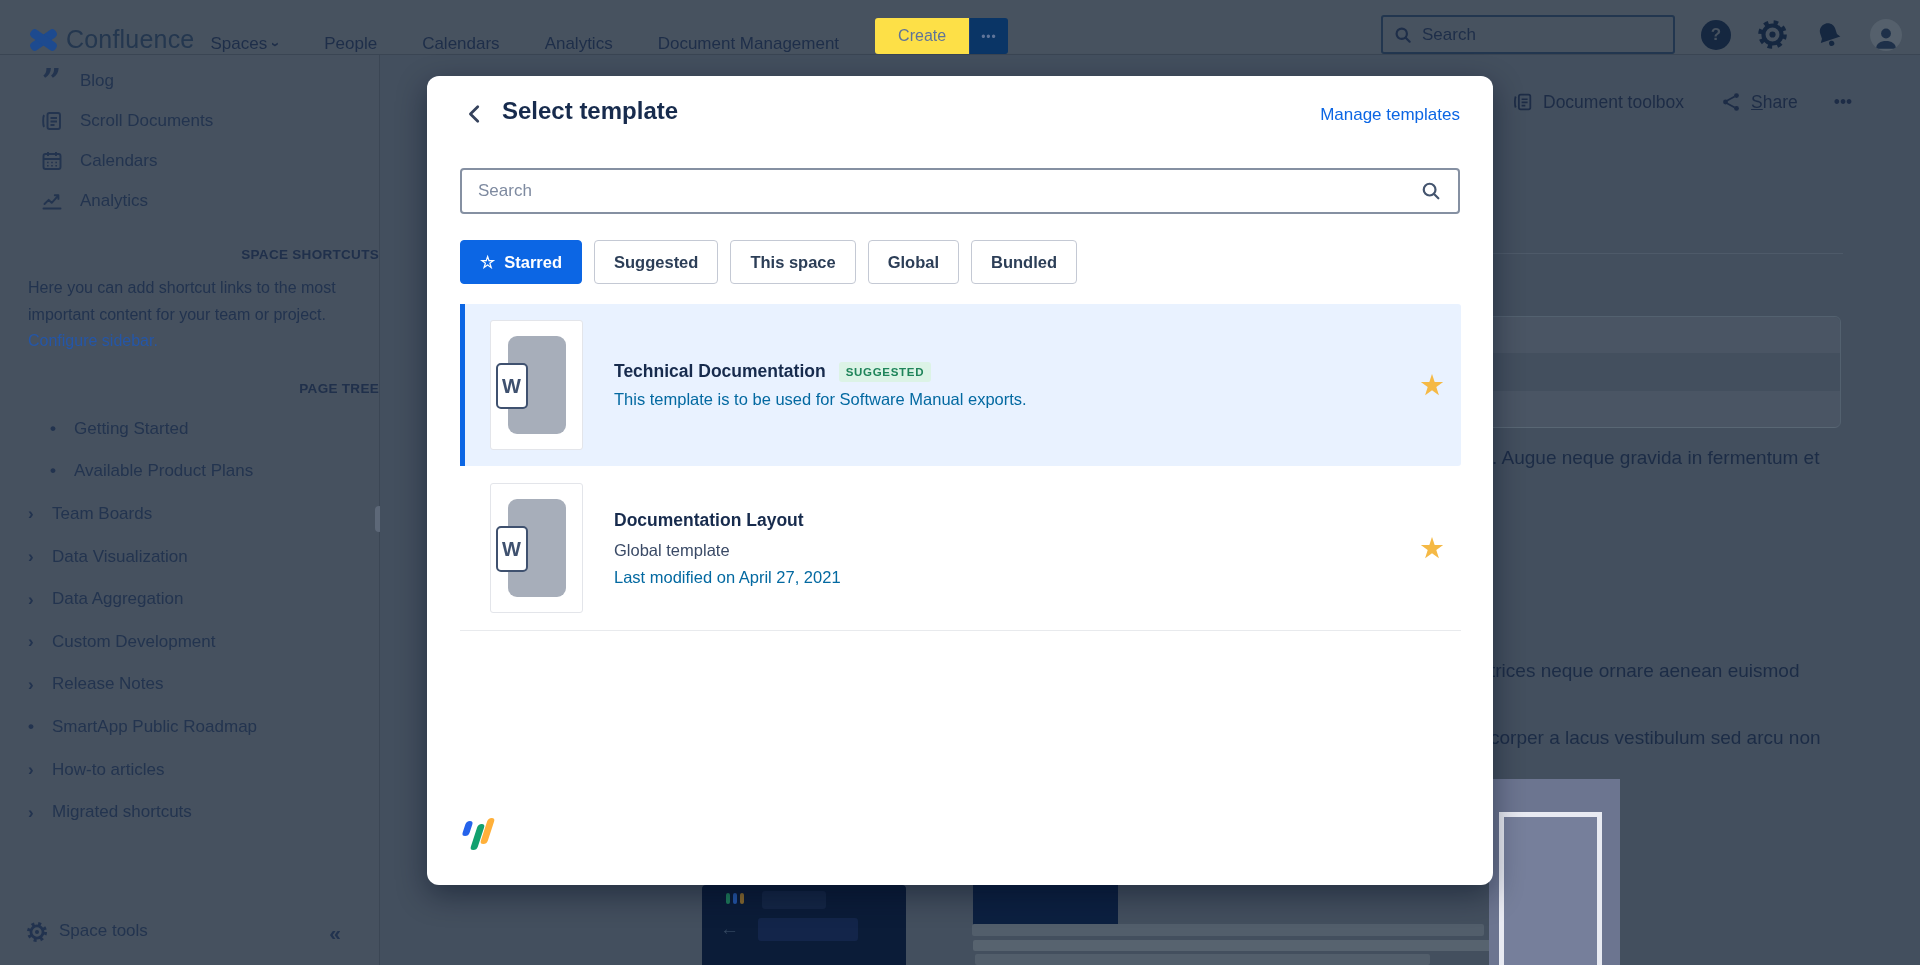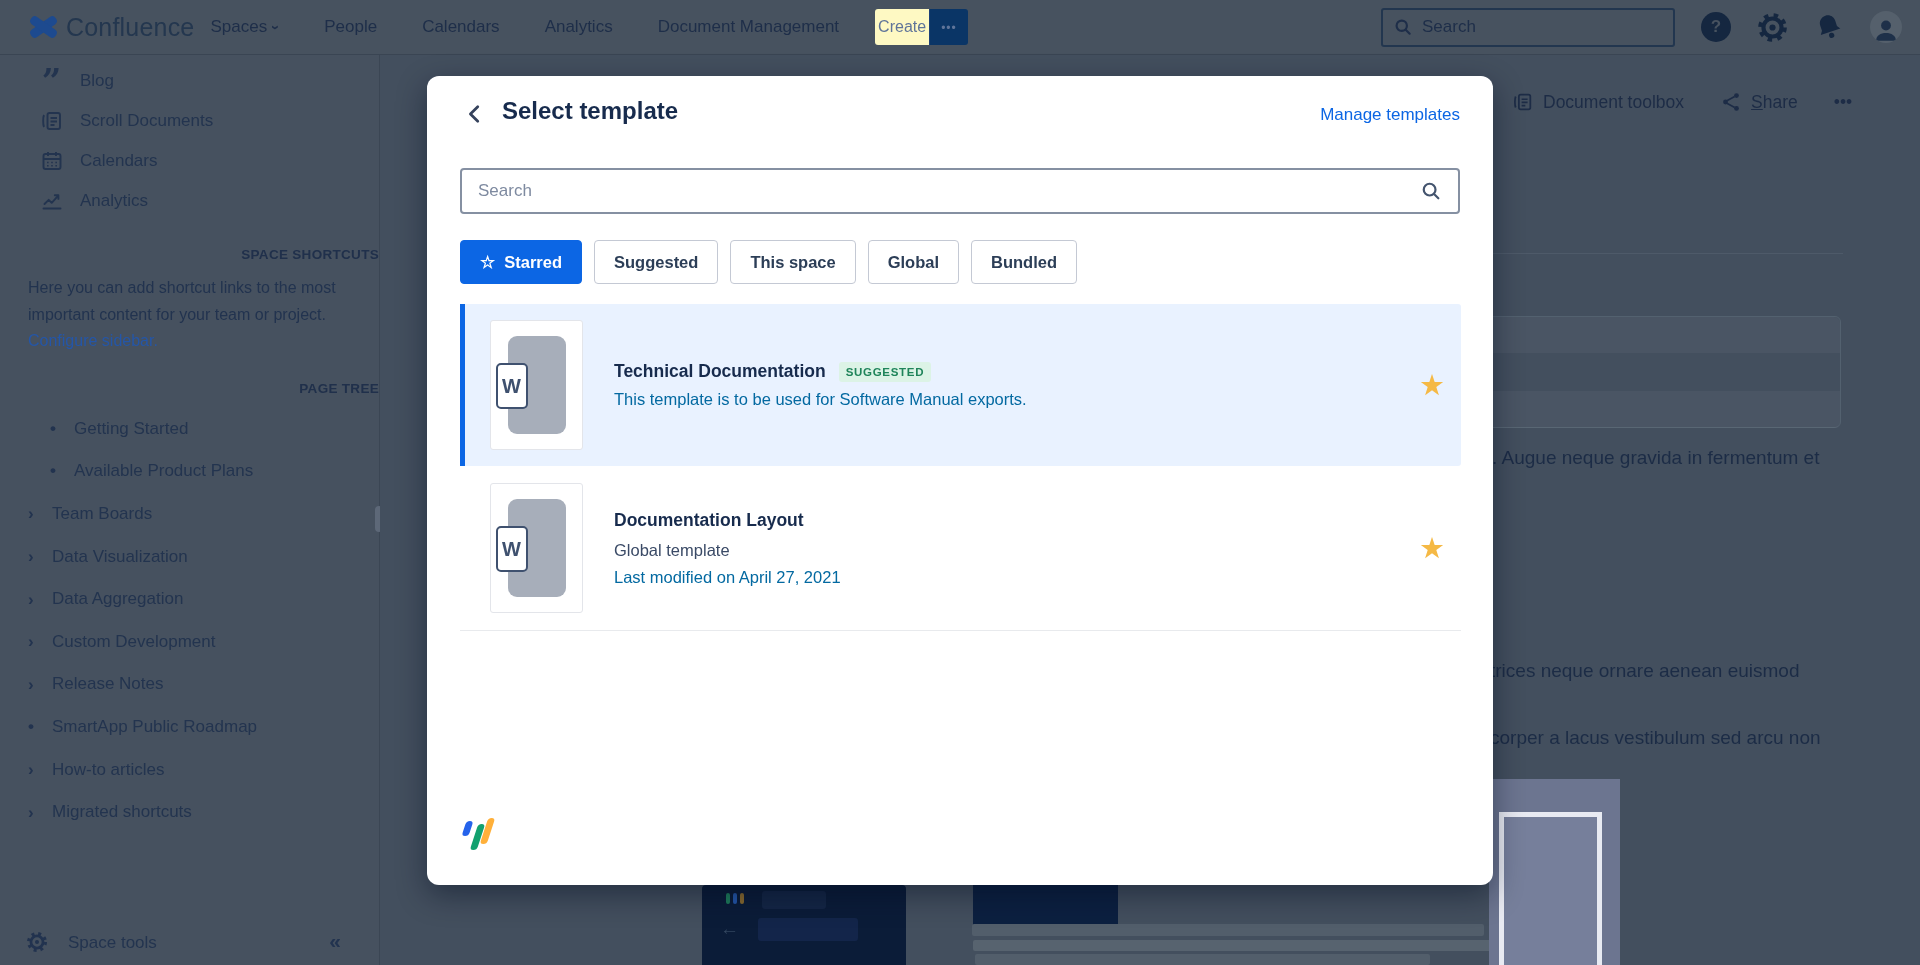--- a/index.html
+++ b/index.html
@@ -2,36 +2,36 @@
 <html><head>
 <meta charset="utf-8">
 <style>
   * { margin:0; padding:0; box-sizing:border-box; }
   html,body { width:1920px; height:965px; background:#434F5E; overflow:hidden;
     font-family:"Liberation Sans","DejaVu Sans",sans-serif; }
   .screen { position:relative; width:1920px; height:965px; background:#434F5E; }
 
   
   .topnav { position:absolute; top:0; left:0; width:1920px; height:55px; background:#47525F;
-    display:flex; align-items:center; border-bottom:1px solid #3A4553; }
+    display:flex; align-items:flex-end; border-bottom:1px solid #3A4553; }
   .brand { display:flex; align-items:center; margin-left:28px; gap:10px; }
   .brand-mark { width:28px; height:28px; position:relative; }
   .brand-mark i { position:absolute; left:11px; top:-1px; width:9px; height:30px; border-radius:4px;
     background:#1D4A8F; display:block; }
   .brand-mark i.b1 { transform:rotate(55deg); }
   .brand-mark i.b2 { transform:rotate(-55deg); }
   .brand-word { font-size:25px; color:#24374F; font-weight:500; letter-spacing:.2px; }
   .nav-items { display:flex; margin-left:16px; gap:45px; font-size:17px; color:#1E2E49; font-weight:500; align-items:center; }
   .nav-item { display:flex; align-items:center; gap:7px; cursor:pointer; }
   .chev { display:inline-block; font-weight:700; line-height:1; }
   .chev.down { transform:rotate(90deg); }
   .nav-item .chev { font-size:15px; color:#1E2E49; }
   .create-group { margin-left:36px; display:flex; }
-  .create-main { background:#fef9c3; color:#5F7499; font-size:16px; font-weight:500;
-    padding:9px 3px; border-radius:3px 0 0 3px; }
+  .create-main { background:#fde047; color:#5F7499; font-size:16px; font-weight:500;
+    padding:9px 23px; border-radius:3px 0 0 3px; }
   .create-more { background:#0A3566; color:#5F7499; font-size:12px; letter-spacing:1px;
     padding:12px 11px 6px; border-left:1px solid #1D4078; border-radius:0 3px 3px 0; }
   .nav-right { margin-left:auto; display:flex; align-items:center; gap:26px; margin-right:18px; }
   .nav-search { width:294px; height:39px; border:2px solid #22364F; border-radius:3px;
     display:flex; align-items:center; padding:0 10px; gap:9px; }
   .nav-search input { background:transparent; border:none; outline:none; font-size:17px;
     color:#1E2E49; width:100%; font-family:inherit; }
   .nav-search input::placeholder { color:#1E2E49; opacity:1; }
   .icon-btn { display:flex; align-items:center; justify-content:center; cursor:pointer; }
   .help-circle { width:30px; height:30px; border-radius:50%; background:#152740; color:#47525F;
@@ -48,21 +48,21 @@
   .quote-glyph { font-family:"DejaVu Serif",serif; font-size:34px; line-height:18px; font-weight:700; }
   .side-heading { margin:26px 0 0 28px; font-size:13.5px; font-weight:700; letter-spacing:.3px; color:#20304B;text-align:right; }
   .side-para { margin:13px 28px 0 28px; font-size:16px; line-height:26.5px; color:#22334F; }
   .side-link { color:#2456A8; cursor:pointer; }
   .tree { margin-top:12px; }
   .tree-row { display:flex; align-items:center; height:42.6px; padding-left:28px; cursor:pointer; }
   .tree-row.lvl1 { padding-left:50px; }
   .tree-row .marker { width:24px; font-weight:700; font-size:17px; color:#22334F; }
   .tree-row.bold { font-weight:700; color:#1E3050; }
   .side-footer { position:absolute; left:0; bottom:12px; width:100%; height:32px;
-    display:flex; align-items:flex-end; padding-left:26px; gap:20px; font-size:17px; }
+    display:flex; align-items:flex-start; padding-left:26px; gap:11px; font-size:17px; }
   .collapse-btn { position:absolute; right:38px; font-size:21px; font-weight:700; color:#22334F; cursor:pointer; }
   .grip { position:absolute; left:375px; top:506px; width:8px; height:26px; background:#5D6878; border-radius:4px; }
 
   
   .content { position:absolute; left:380px; top:55px; width:1540px; height:910px; background:#434F5E; }
   .bg-toolbar { position:absolute; left:1132px; top:36px; display:flex; align-items:center; gap:36px;
     font-size:17.5px; color:#1D2C46; font-weight:500; }
   .bg-toolbar .tb { display:flex; align-items:center; gap:9px; cursor:pointer; }
   .tb-share u { text-decoration:underline; }
   .bg-line { position:absolute; left:240px; top:198px; width:1223px; height:1px; background:#52606E; opacity:.7; }

